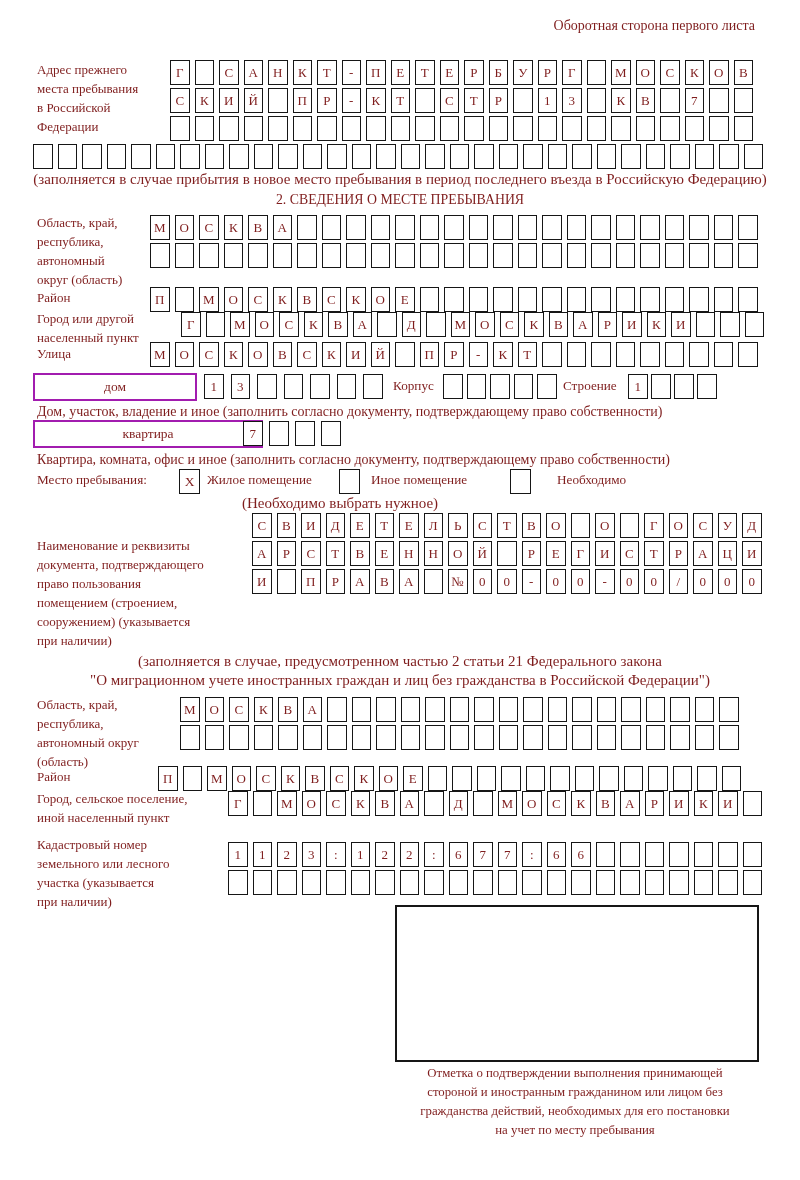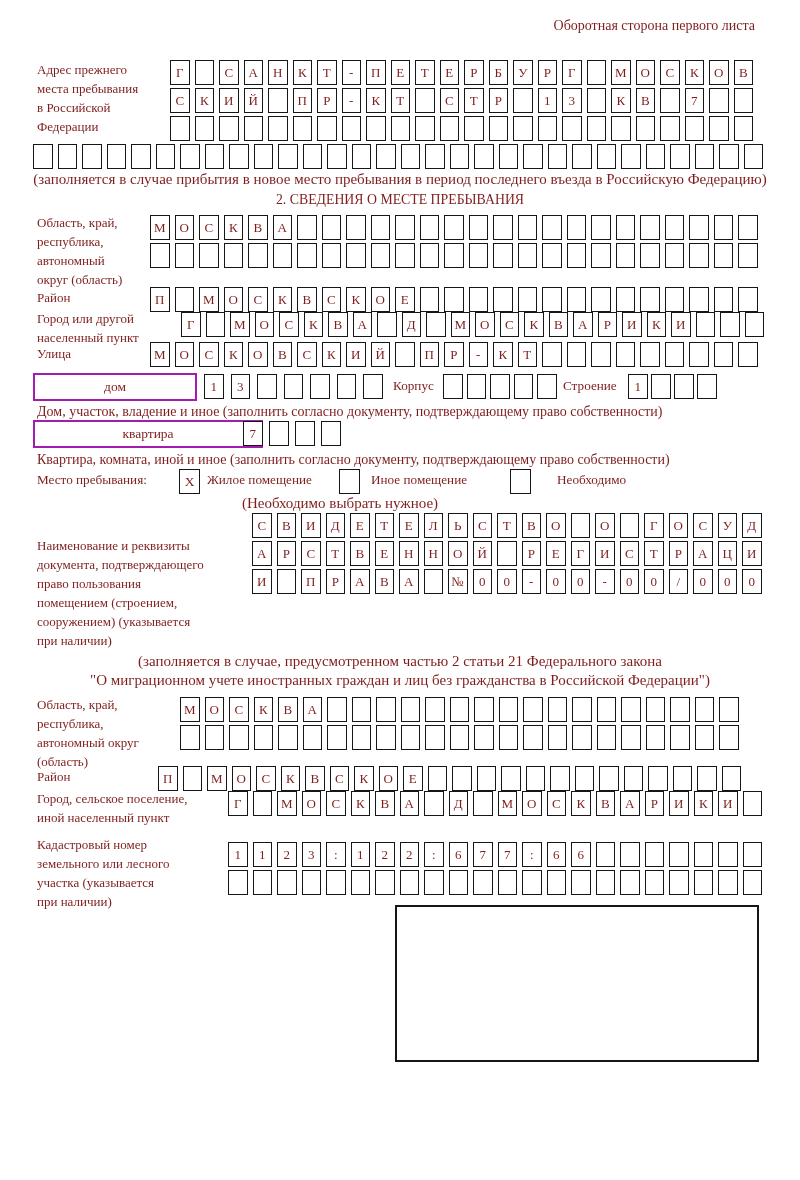--- a/index.html
+++ b/index.html
@@ -322,21 +322,21 @@
     </div>
   <div class="caption" style="left:37px;top:404px">Дом, участок, владение и иное (заполнить согласно документу, подтверждающему право собственности)</div>
 
   <div class="bigbox" style="left:33px;top:420px;width:230px">квартира</div>
   <div class="crow" style="left:243px;top:421px;gap:6.5px">
       <span class="cell">7</span>
       <span class="cell"></span>
       <span class="cell"></span>
       <span class="cell"></span>
     </div>
-  <div class="caption" style="left:37px;top:452px">Квартира, комната, иной и иное (заполнить согласно документу, подтверждающему право собственности)</div>
+  <div class="caption" style="left:37px;top:452px">Квартира, комната, офис и иное (заполнить согласно документу, подтверждающему право собственности)</div>
 
   <div class="inline-lbl" style="left:37px;top:472px">Место пребывания:</div>
   <div class="checkbox" style="left:179px;top:469px">X</div>
   <div class="inline-lbl" style="left:207px;top:472px">Жилое помещение</div>
   <div class="checkbox" style="left:339px;top:469px"></div>
   <div class="inline-lbl" style="left:371px;top:472px">Иное помещение</div>
   <div class="checkbox" style="left:510px;top:469px"></div>
   <div class="inline-lbl" style="left:557px;top:472px">Необходимо</div>
   <div class="abs note" style="left:140px;top:495px;width:400px;text-align:center">(Необходимо выбрать нужное)</div>
 
@@ -576,14 +576,18 @@
       <span class="cell"></span>
       <span class="cell"></span>
       <span class="cell"></span>
       <span class="cell"></span>
       <span class="cell"></span>
       <span class="cell"></span>
       <span class="cell"></span>
     </div>
 
   <div id="stamp-box" style="left:395px;top:905px;width:360px;height:153px"></div>
+  <div id="stamp-caption" style="left:375px;top:1064px;width:400px">Отметка о подтверждении выполнения принимающей
+стороной и иностранным гражданином или лицом без
+гражданства действий, необходимых для его постановки
+на учет по месту пребывания</div>
 
 </div>
 
 </body></html>

